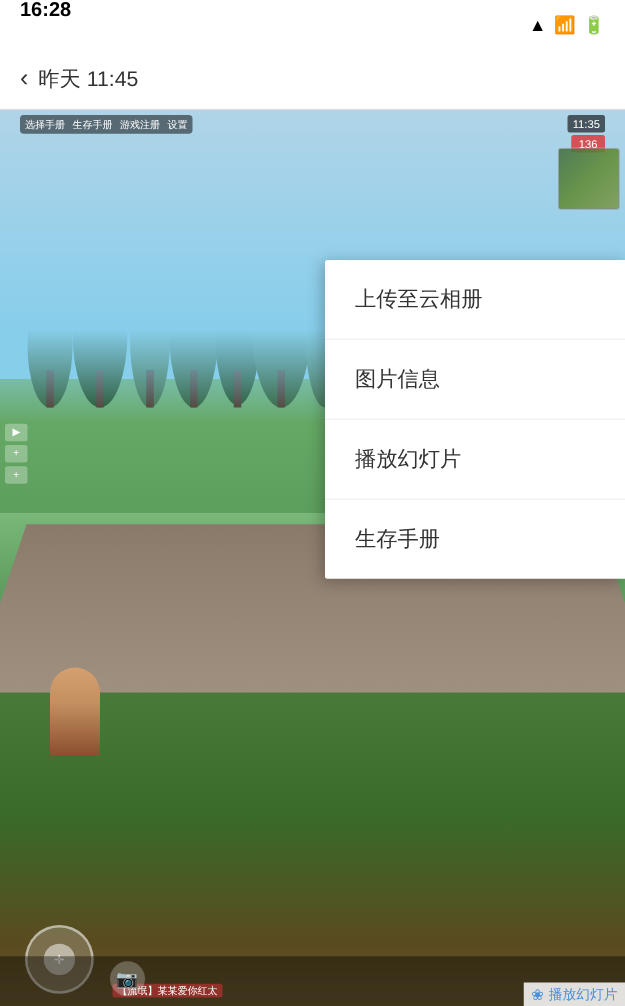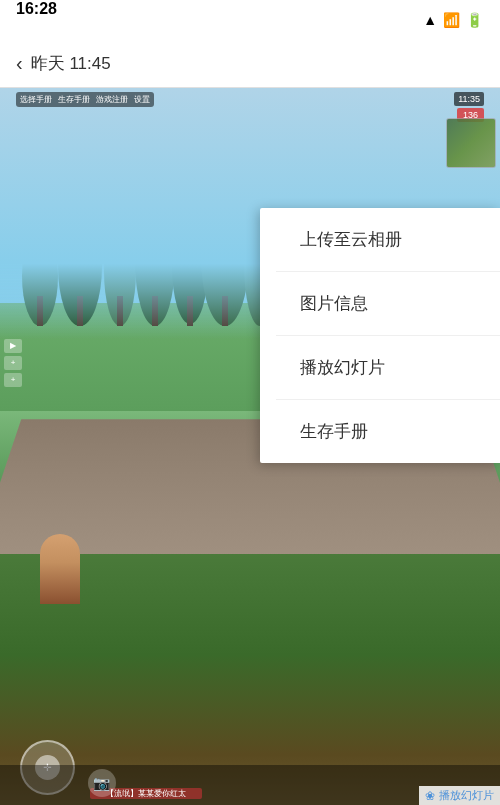--- a/index.html
+++ b/index.html
@@ -239,21 +239,20 @@
     }
 
     .menu-item {
       padding: 20px 24px;
       font-size: 17px;
       color: #333;
       border-bottom: 1px solid #efefef;
       cursor: pointer;
       display: flex;
       align-items: center;
-      margin-left: 16px;
     }
 
     .menu-item:last-child {
       border-bottom: none;
     }
 
     
     .watermark {
       position: absolute;
       bottom: 0;
@@ -372,21 +371,21 @@
       </div>
 
       <div class="joystick">
         <div class="joystick-inner">
           <span style="font-size:10px;color:#fff;">✛</span>
         </div>
       </div>
 
       <div class="hud-bottom">
         <div style="position:absolute;bottom:5px;left:90px;right:10px;">
-          <span style="color:#fff;font-size:8px;background:rgba(180,50,50,0.7);padding:1px 16px;border-radius:2px;">【流氓】某某爱你红太</span>
+          <span style="color:#fff;font-size:8px;background:rgba(180,50,50,0.7);padding:1px 4px;border-radius:2px;">【流氓】某某爱你红太</span>
         </div>
 
         <div style="position:absolute;bottom:8px;left:88px;width:28px;height:28px;background:rgba(255,255,255,0.25);border-radius:50%;display:flex;align-items:center;justify-content:center;">
           <span style="font-size:14px;">📷</span>
         </div>
       </div>
 
     </div>
   </div>
 

